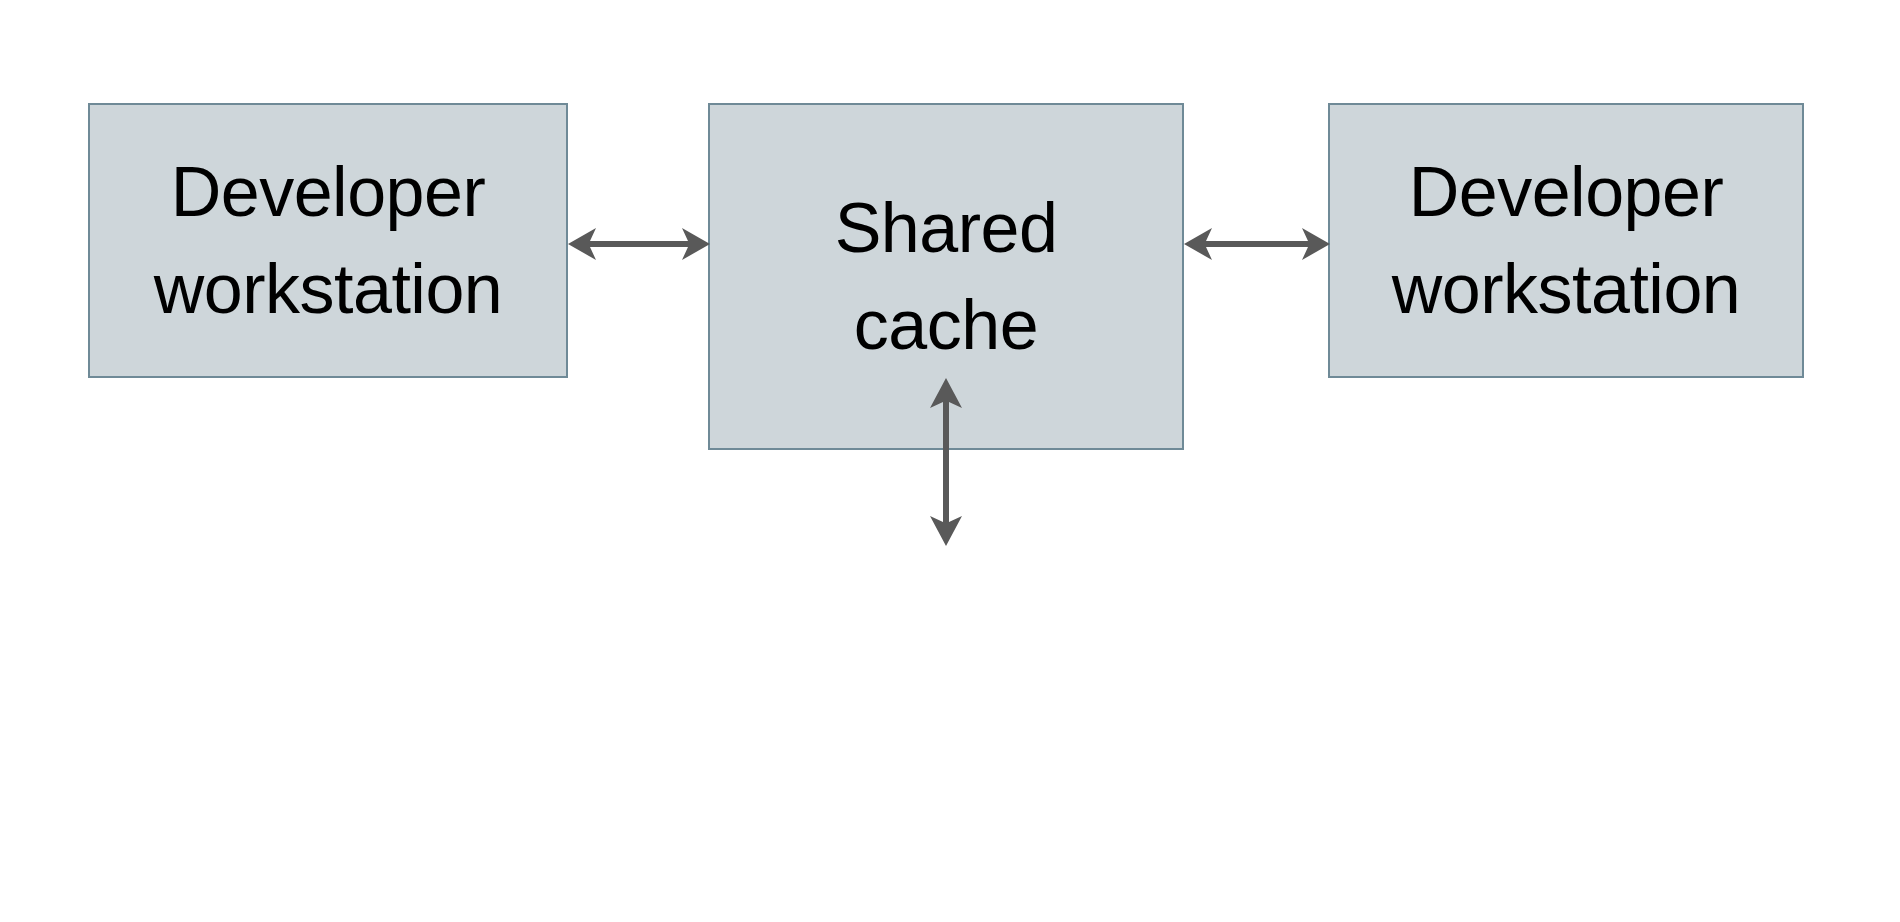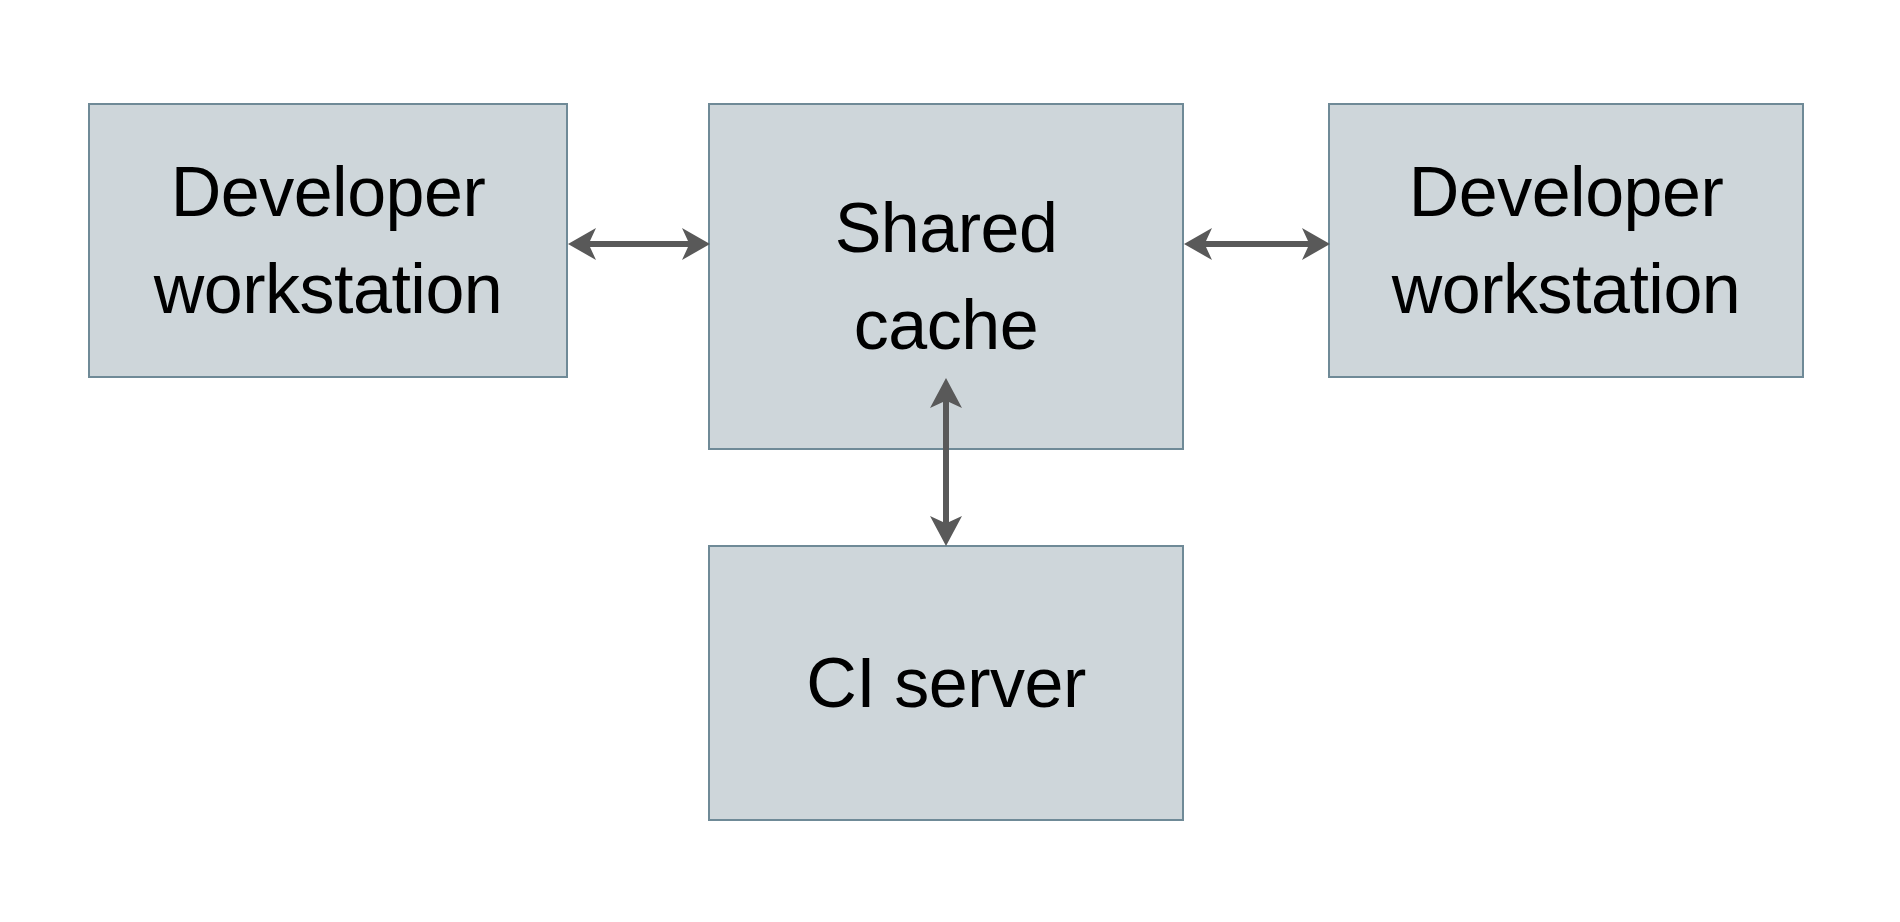--- a/index.html
+++ b/index.html
@@ -72,23 +72,20 @@
   <div class="node" id="node-cache">
     <span class="node-label">Shared
 cache</span>
   </div>
 
   <div class="node" id="node-dev-right">
     <span class="node-label">Developer
 workstation</span>
   </div>
 
-  <div class="node" id="node-ci">
-    <span class="node-label">CI server</span>
-  </div>
 
   <svg class="connector" id="conn-left" viewBox="0 0 146 56">
     <path class="arrow-shape" d="M 2,28
              L 30,12
              L 24,25
              L 122,25
              L 116,12
              L 144,28
              L 116,44
              L 122,31

